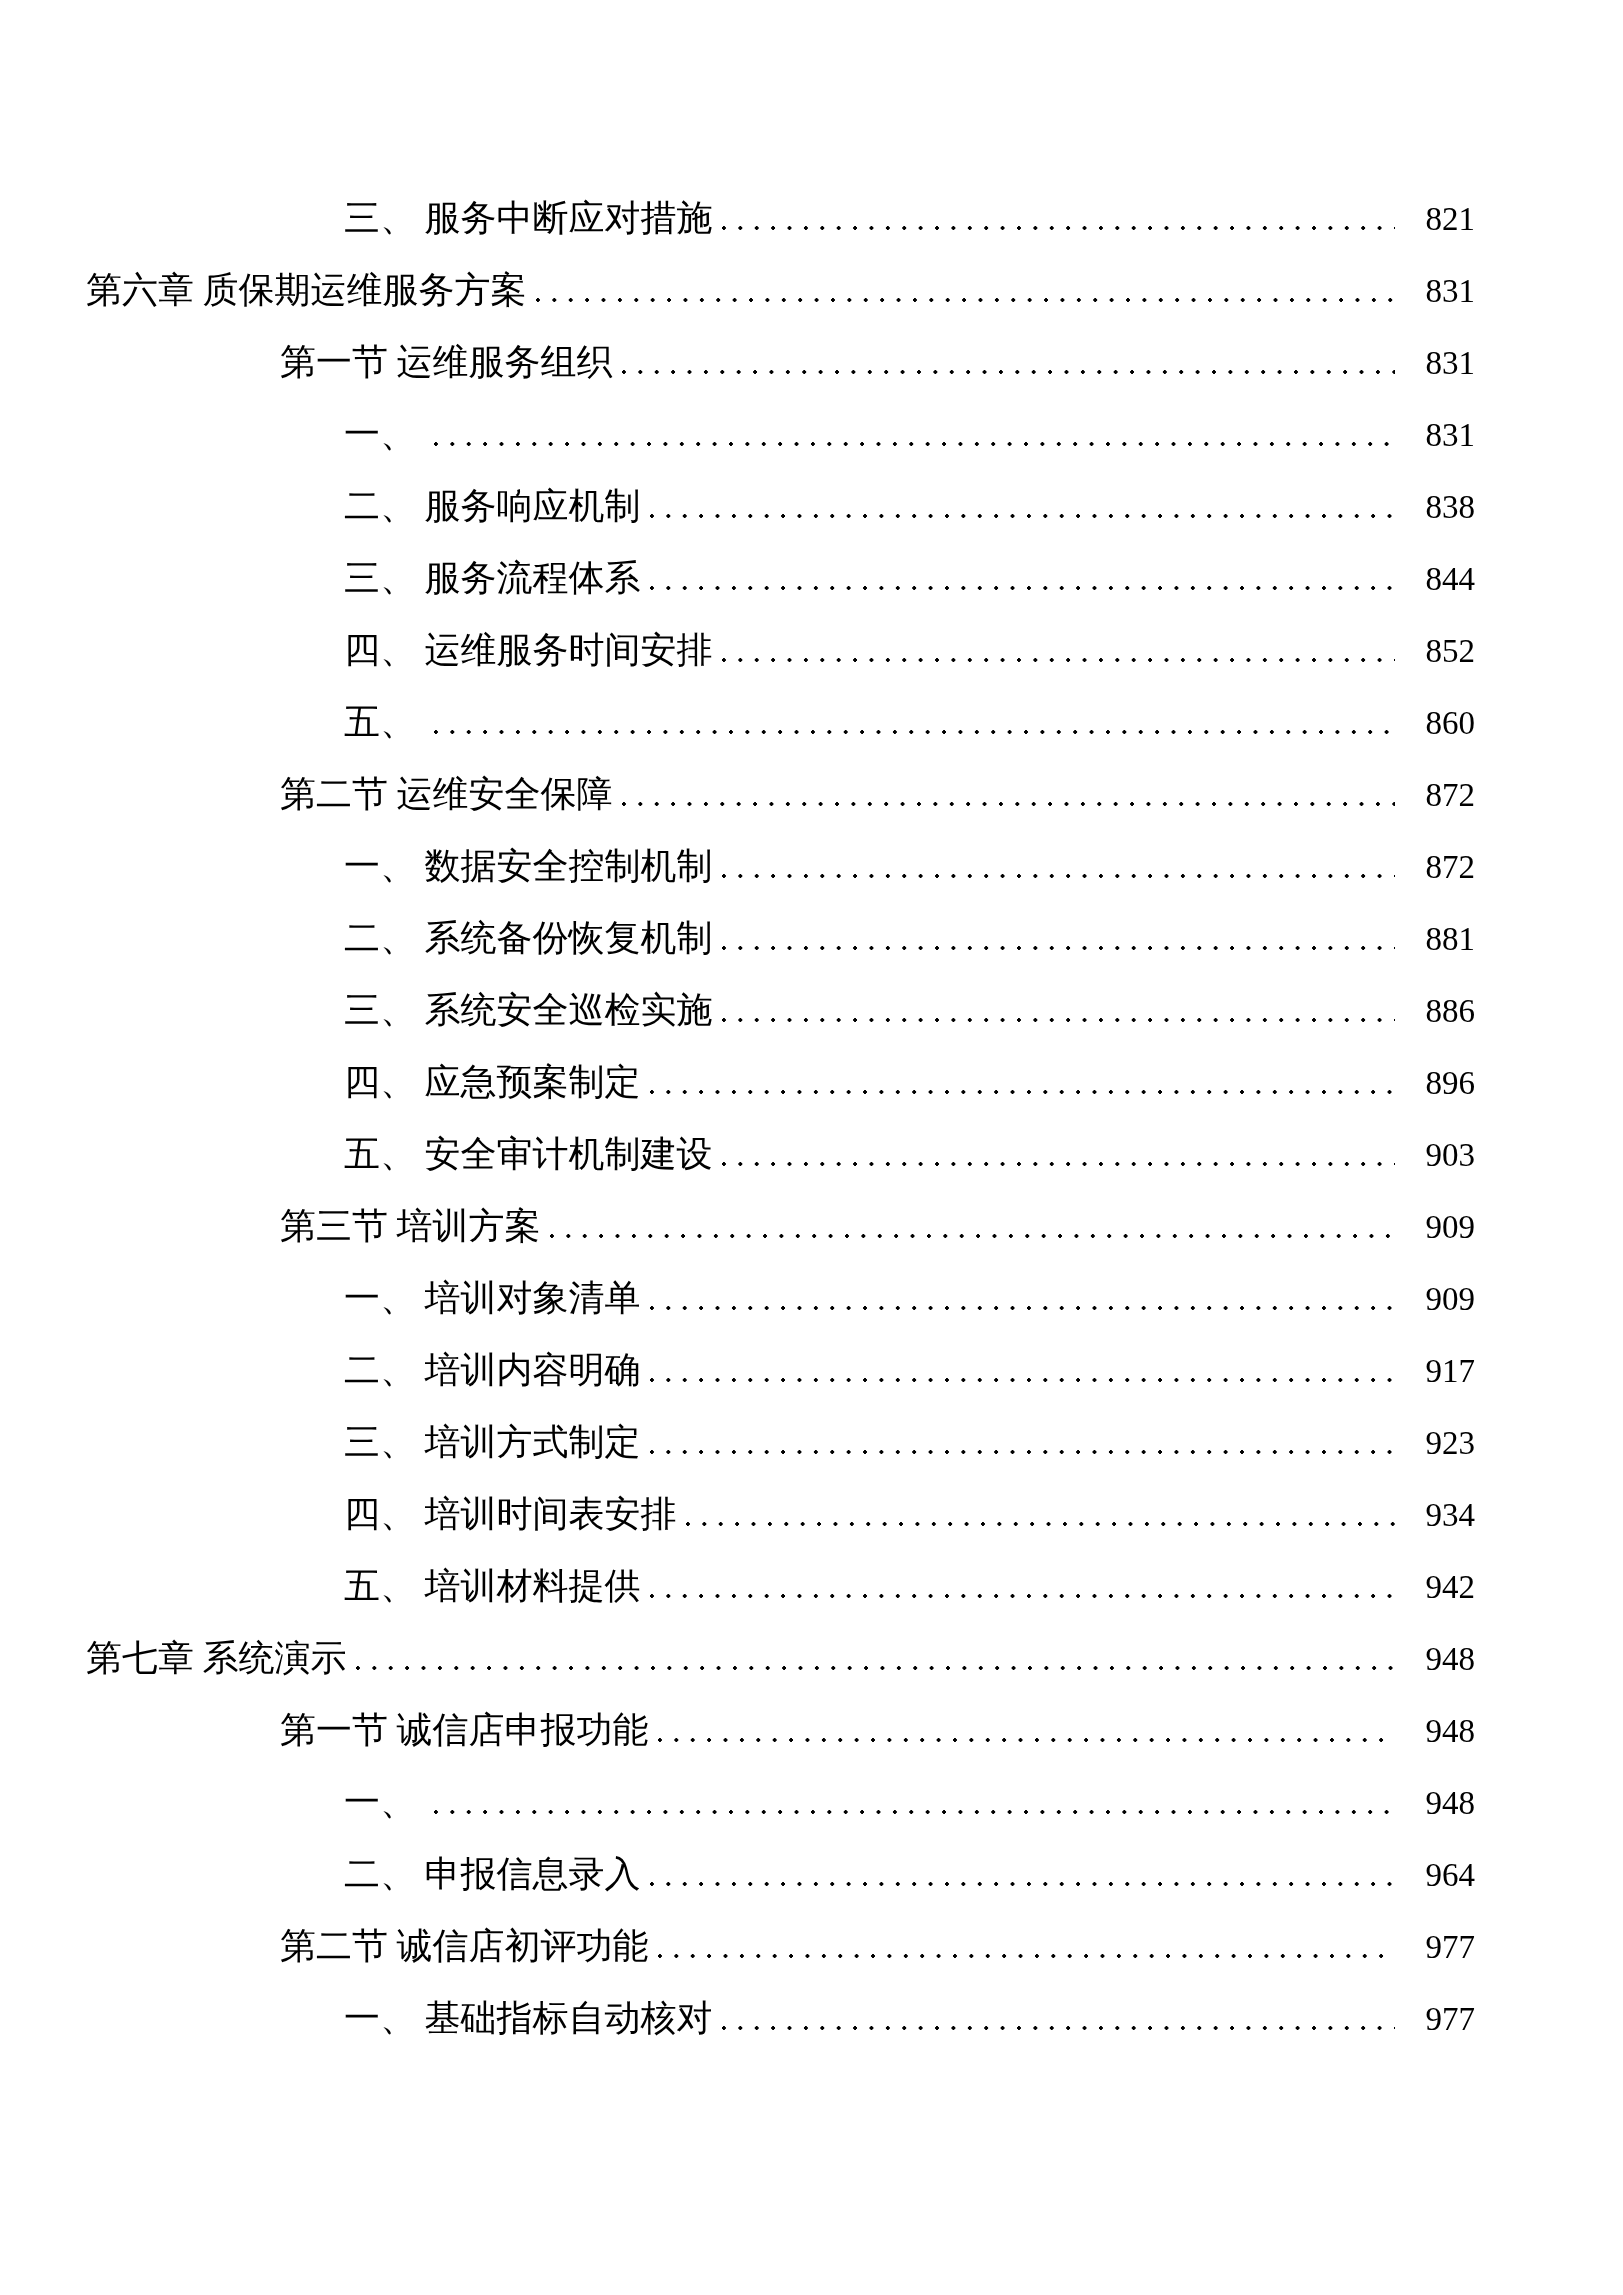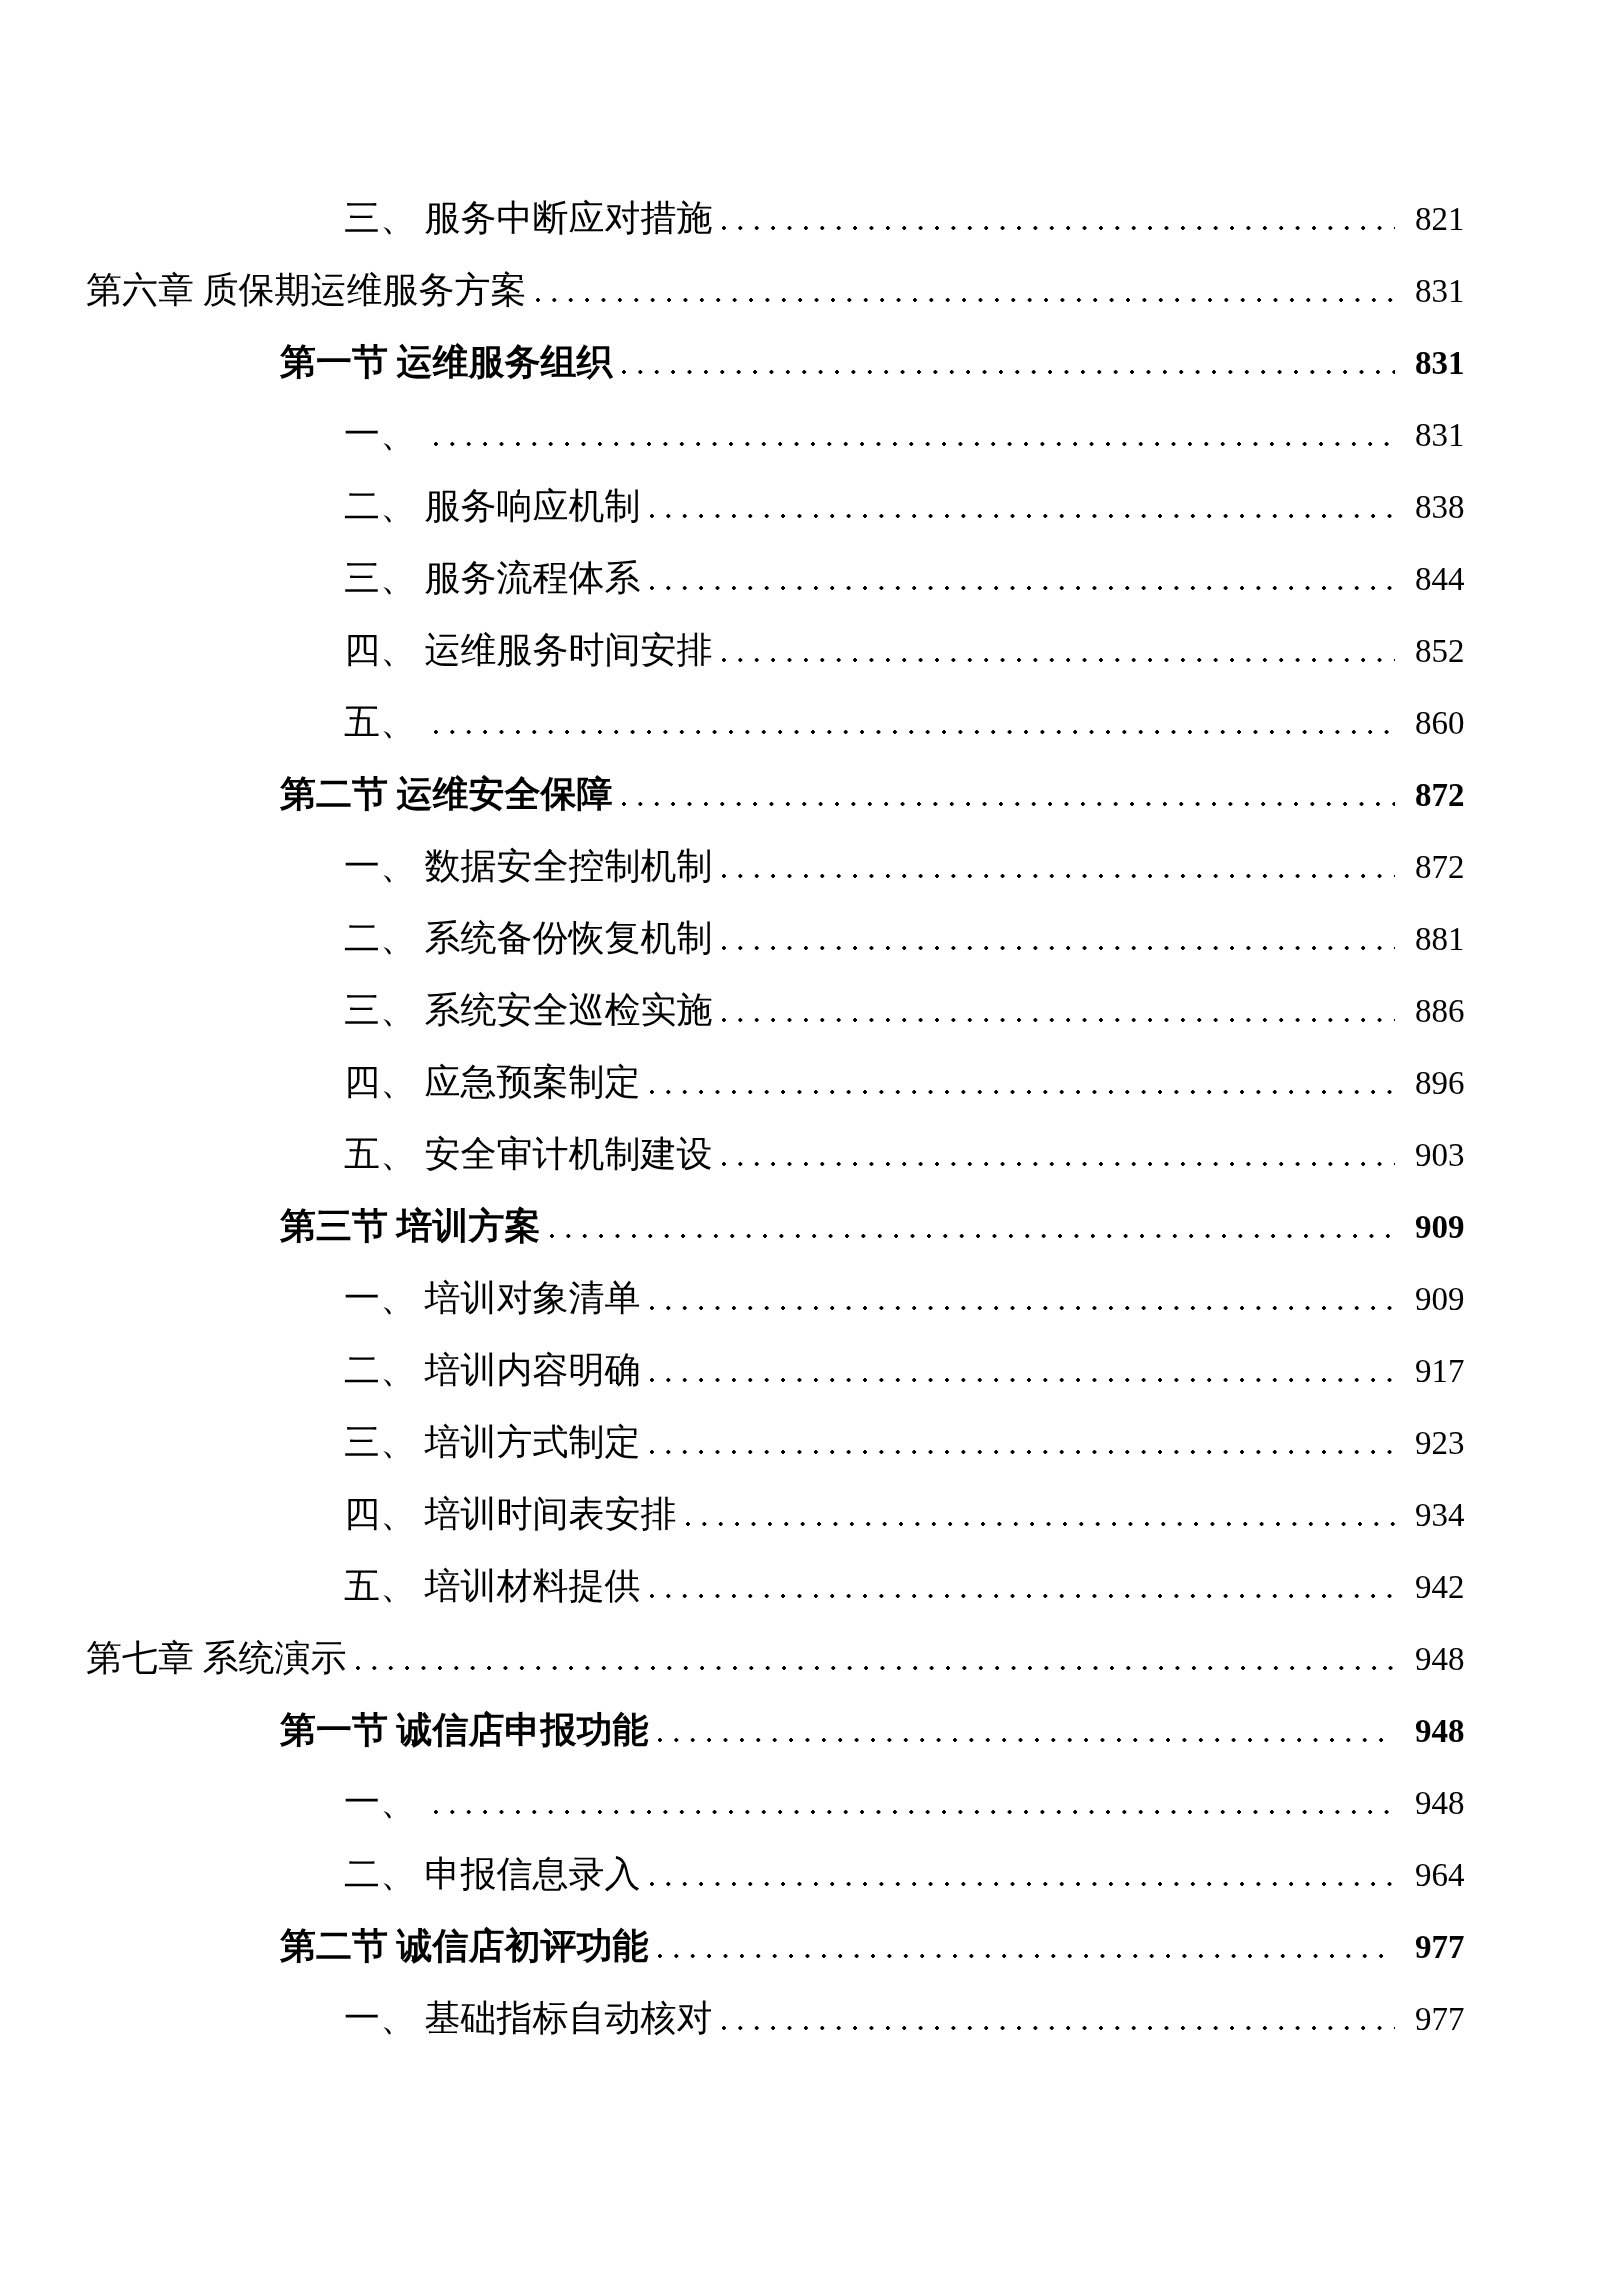--- a/index.html
+++ b/index.html
@@ -21,37 +21,38 @@
   .toc-row {
     display: flex;
     align-items: baseline;
     height: 72px;
     line-height: 72px;
     font-size: 36px;
     padding-right: 148px;
     white-space: nowrap;
   }
   .toc-row.chapter { padding-left: 86px; }
-  .toc-row.section { padding-left: 280px; font-weight: bold; }
+  .toc-row.section { padding-left: 280px; }
   .toc-row.item    { padding-left: 344px; }
   .entry-num { margin-right: 8.5px; white-space: pre; }
   .entry-title { white-space: pre; }
   .dot-leader {
     flex: 1 1 auto;
     height: 3.9px;
     margin: 0 19.6px 0 9.2px;
     background-image: radial-gradient(circle 1.8px at 2px 2px, #000000 97%, transparent 100%);
     background-size: 16.4px 3.9px;
     background-repeat: repeat-x;
     background-position: left bottom;
     min-width: 16.4px;
   }
   .entry-page {
     font-size: 33px;
     min-width: 60px;
+    text-align: right;
   }
 </style>
 </head>
 <body>
 
 <div class="doc-page">
   <div class="toc">
       <div class="toc-row item">
     <span class="entry-num">三、</span>
     <span class="entry-title">服务中断应对措施</span>

